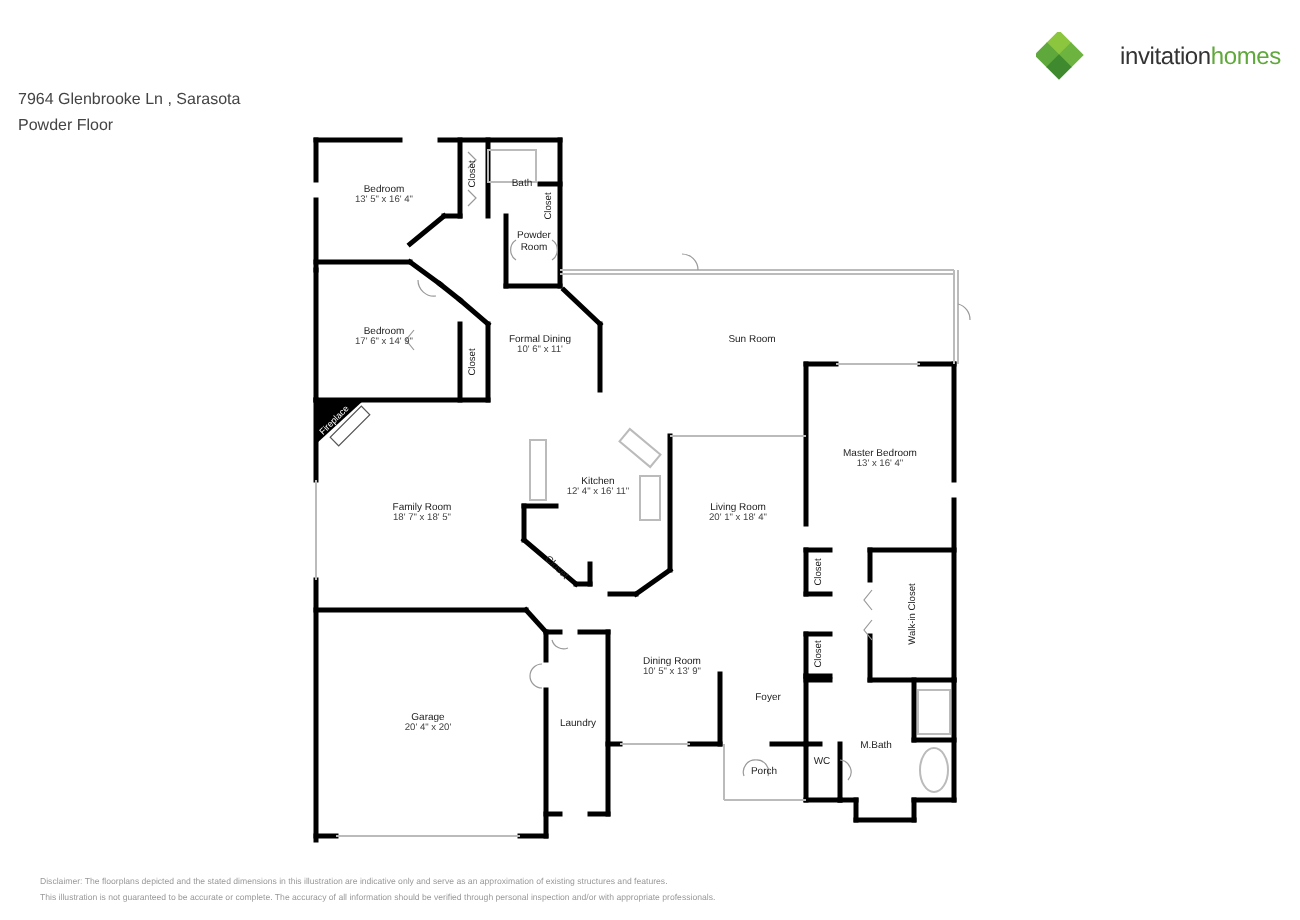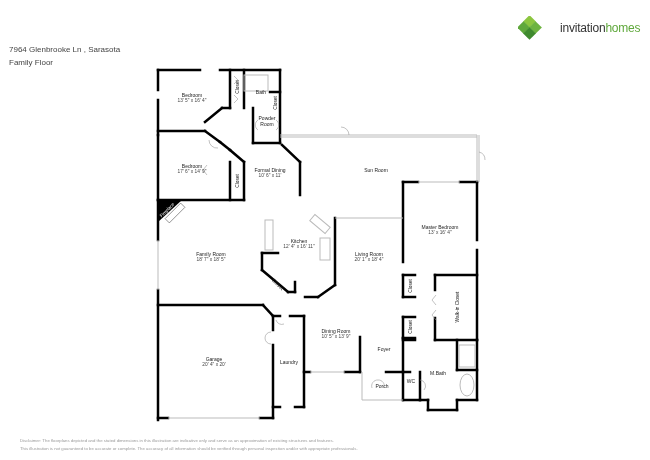--- a/index.html
+++ b/index.html
@@ -14,21 +14,21 @@
   .lbl .dim{display:block;color:#444;font-size:4.8px;}
   .vlbl{position:absolute;font-size:4.8px;color:#222;white-space:nowrap;transform:translate(-50%,-50%) rotate(-90deg);}
   .fp{position:absolute;font-size:4.5px;color:#fff;white-space:nowrap;transform:translate(-50%,-50%) rotate(-45deg);}
   .disc{position:absolute;left:20px;top:437px;font-size:4.3px;line-height:8px;color:#999;}
 </style>
 </head>
 <body>
 
 <div class="hdr">
   <div>7964 Glenbrooke Ln , Sarasota</div>
-  <div>Family Floor</div>
+  <div>Powder Floor</div>
 </div>
 
 <div class="logo">
   <svg width="24" height="24" viewBox="0 0 24 24">
     <rect x="7" y="1" width="9" height="9" transform="rotate(45 11.5 5.5)" fill="#8cc63f"></rect>
     <rect x="1" y="7" width="9" height="9" transform="rotate(45 5.5 11.5)" fill="#5fa83b"></rect>
     <rect x="13" y="7" width="9" height="9" transform="rotate(45 17.5 11.5)" fill="#6db33f"></rect>
     <rect x="7" y="13" width="9" height="9" transform="rotate(45 11.5 17.5)" fill="#3f8a2e"></rect>
   </svg>
   <div class="logo-text">

